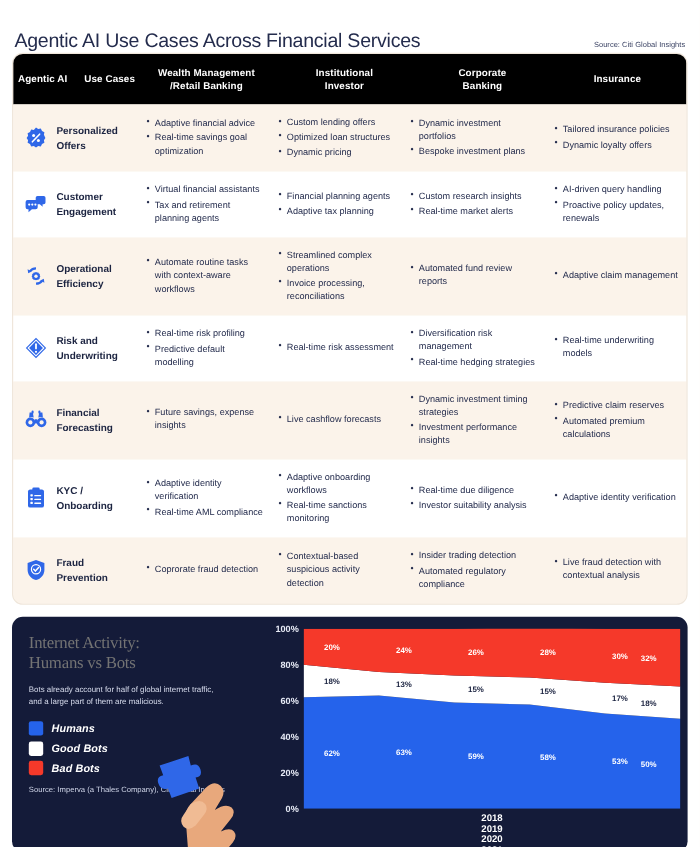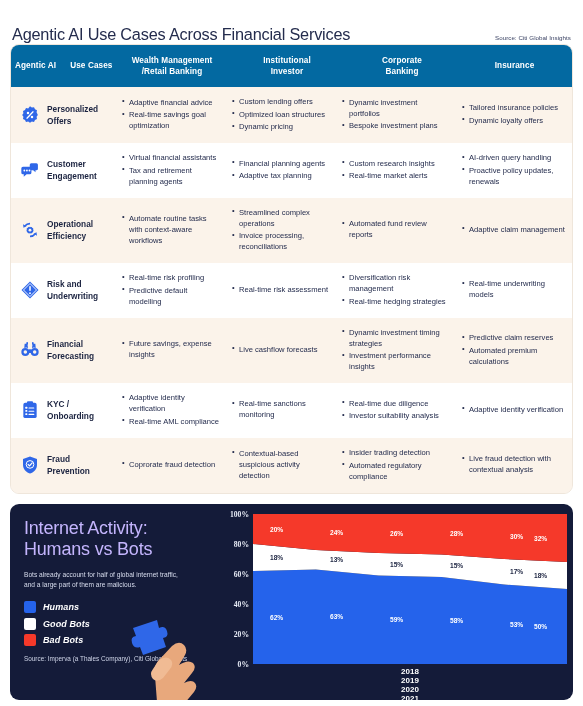--- a/index.html
+++ b/index.html
@@ -23,21 +23,21 @@
     color: #242c4d; line-height: 1.1;
   }
   .source-top { font-size: 6.2px; color: #3a4263; letter-spacing: 0.05px; padding-bottom: 3px; white-space: nowrap; }
 
   
   .table-card {
     border-radius: 9px; overflow: hidden; background: #fdf6ef;
     border: 1px solid #efe6db;
   }
   .thead {
-    background: #0369a1; display: flex; height: 42px; align-items: center;
+    background: #000000; display: flex; height: 42px; align-items: center;
   }
   .thead .th {
     color: #ffffff; font-size: 8.2px; font-weight: 700; text-align: center;
     line-height: 1.35; letter-spacing: 0.1px; padding: 0 4px;
   }
   .row { display: flex; align-items: stretch; min-height: 55px; }
   .row.alt { background: #ffffff; }
   .row.base { background: #fbf3ea; }
 
   .c0 { width: 106px; display: flex; align-items: center; gap: 7px; padding: 7px 4px 7px 9px; }
@@ -60,33 +60,33 @@
 
   .icon { width: 20px; height: 20px; flex: 0 0 20px; display: block; }
 
   
   .chart-card {
     margin-top: 10px; background: #141b39; border-radius: 9px;
     height: 196px; position: relative; overflow: hidden;
     display: flex;
   }
   .chart-left { width: 205px; padding: 14px 10px 10px 14px; position: relative; }
-  .ct1 { color: #c4b5fd; font-size: 18px; font-weight: 400; line-height: 1.22; letter-spacing: -0.2px; }
+  .ct1 { color: #737373; font-size: 14px; font-weight: 400; line-height: 1.22; letter-spacing: -0.2px; font-family: Liberation Serif, serif; }
   .csub { color: #d7dced; font-size: 6.6px; line-height: 1.5; margin-top: 9px; width: 165px; }
   .legend { margin-top: 11px; font-style: italic; }
   .lrow { display: flex; align-items: center; gap: 7px; margin-bottom: 4.5px; }
   .sw { width: 12px; height: 12px; border-radius: 2px; flex: 0 0 12px; }
   .ltext { color: #ffffff; font-size: 9px; font-weight: 700; letter-spacing: 0.1px; }
   .csrc { color: #cfd5e8; font-size: 6.4px; line-height: 1.5; margin-top: 8px; }
 
   .illus { position: absolute; right: -6px; bottom: -2px; width: 104px; height: 96px; }
 
   .chart-right { flex: 1; position: relative; padding: 8px 8px 8px 0; }
   .yaxis { position: absolute; left: 0px; top: 10px; width: 36px; height: 150px; }
-  .ytick { position: absolute; right: 2px; color: #e8ecf7; font-size: 7.6px; font-weight: 700; transform: translateY(-50%); font-family: Liberation Serif, serif; }
+  .ytick { position: absolute; right: 2px; color: #e8ecf7; font-size: 7.6px; font-weight: 700; transform: translateY(-50%); }
   .plot { position: absolute; left: 38px; right: 6px; top: 10px; height: 150px; }
   .plot svg { display: block; width: 100%; height: 100%; }
   .xaxis { position: absolute; left: 38px; right: 6px; top: 163px; display: flex; flex-direction: column; }
   .xlab { flex: 1; text-align: center; color: #ffffff; font-size: 8px; font-weight: 700; }
   .dlab { font-size: 6.6px; font-weight: 700; }
 </style>
 </head>
 <body>
 
 <div class="page">
@@ -312,20 +312,21 @@
             <span class="rowlabel">KYC /<br>Onboarding</span>
           </div>
           <div class="cell c1">
             <ul class="bul">
               <li>Adaptive identity verification</li>
               <li>Real-time AML compliance</li>
             </ul>
           </div>
           <div class="cell c2">
             <ul class="bul">
+              <li>Adaptive onboarding workflows</li>
               <li>Real-time sanctions monitoring</li>
             </ul>
           </div>
           <div class="cell c3">
             <ul class="bul">
               <li>Real-time due diligence</li>
               <li>Investor suitability analysis</li>
             </ul>
           </div>
           <div class="cell c4">

